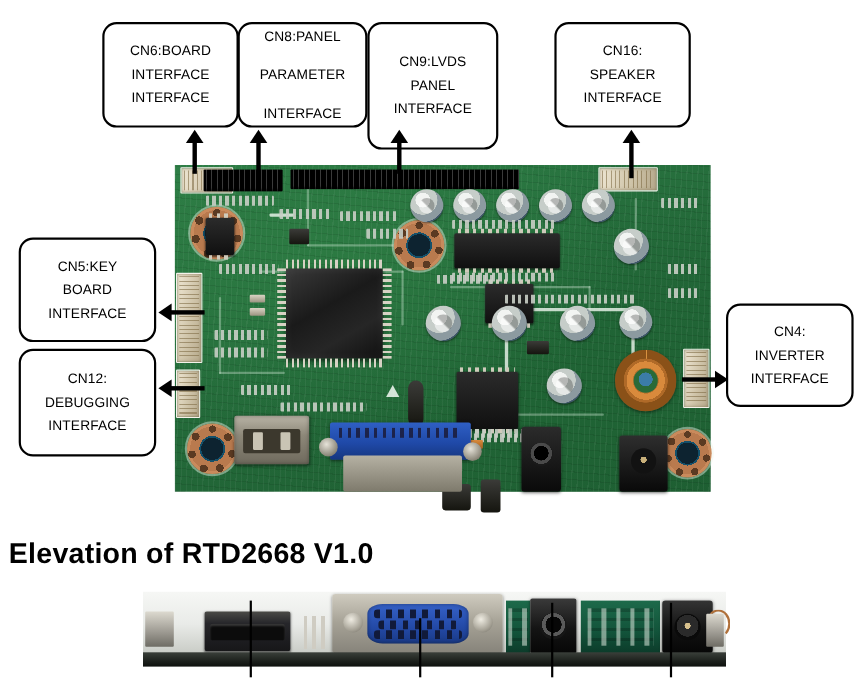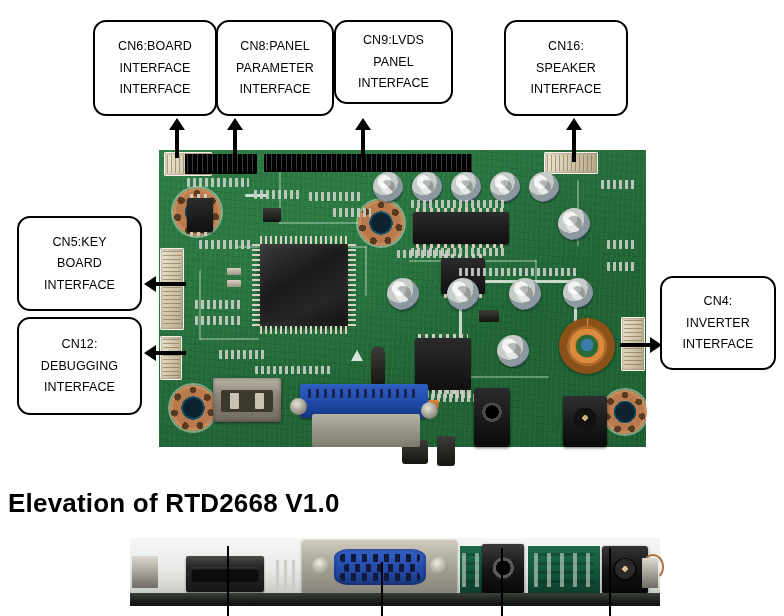--- a/index.html
+++ b/index.html
@@ -468,27 +468,27 @@
 </style>
 </head>
 <body>
 
 <div class="callout" id="callout-cn6" style="left:93px; top:20px; width:124px; height:96px;">
   <div class="cl">CN6:BOARD</div>
   <div class="cl">INTERFACE</div>
   <div class="cl">INTERFACE</div>
 </div>
 
-<div class="callout" id="callout-cn8" style="left:216px; top:20px; width:118px; height:96px;">
+<div class="callout" id="callout-cn8" style="left:216px; top:20px; width:118px; height:96px;justify-content:space-between;">
   <div class="cl">CN8:PANEL</div>
   <div class="cl">PARAMETER</div>
   <div class="cl">INTERFACE</div>
 </div>
 
-<div class="callout" id="callout-cn9" style="left:334px; top:20px; width:119px; height:84px;">
+<div class="callout" id="callout-cn9" style="left:334px; top:20px; width:119px; height:116px;">
   <div class="cl">CN9:LVDS</div>
   <div class="cl">PANEL</div>
   <div class="cl">INTERFACE</div>
 </div>
 
 <div class="callout" id="callout-cn16" style="left:504px; top:20px; width:124px; height:96px;">
   <div class="cl">CN16:</div>
   <div class="cl">SPEAKER</div>
   <div class="cl">INTERFACE</div>
 </div>

